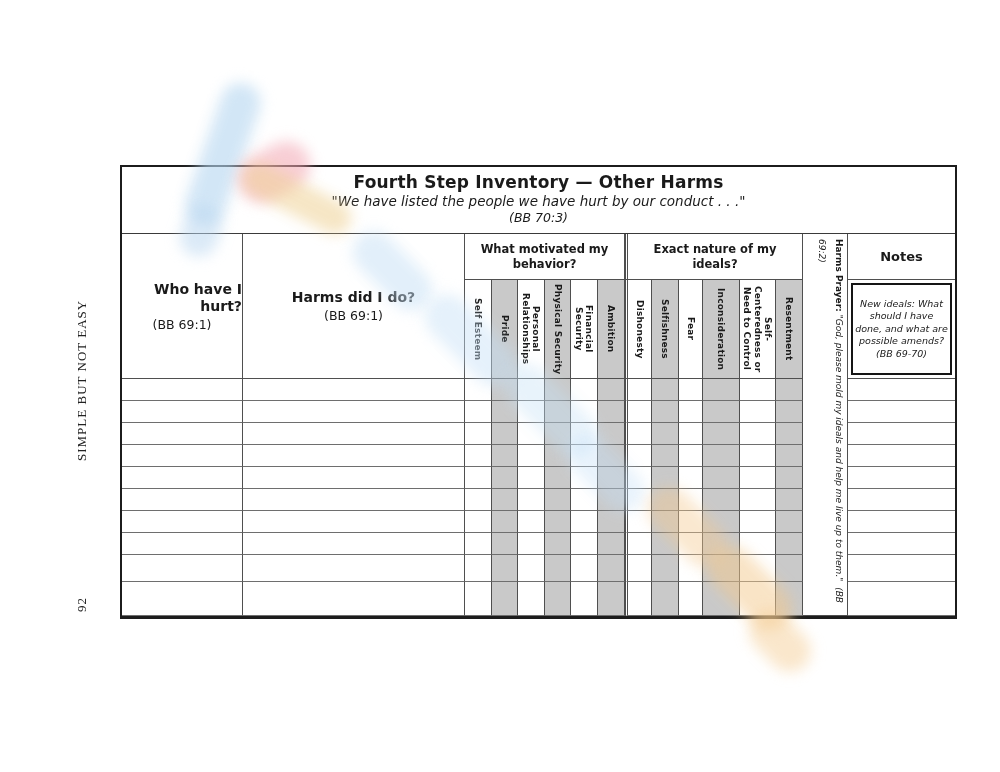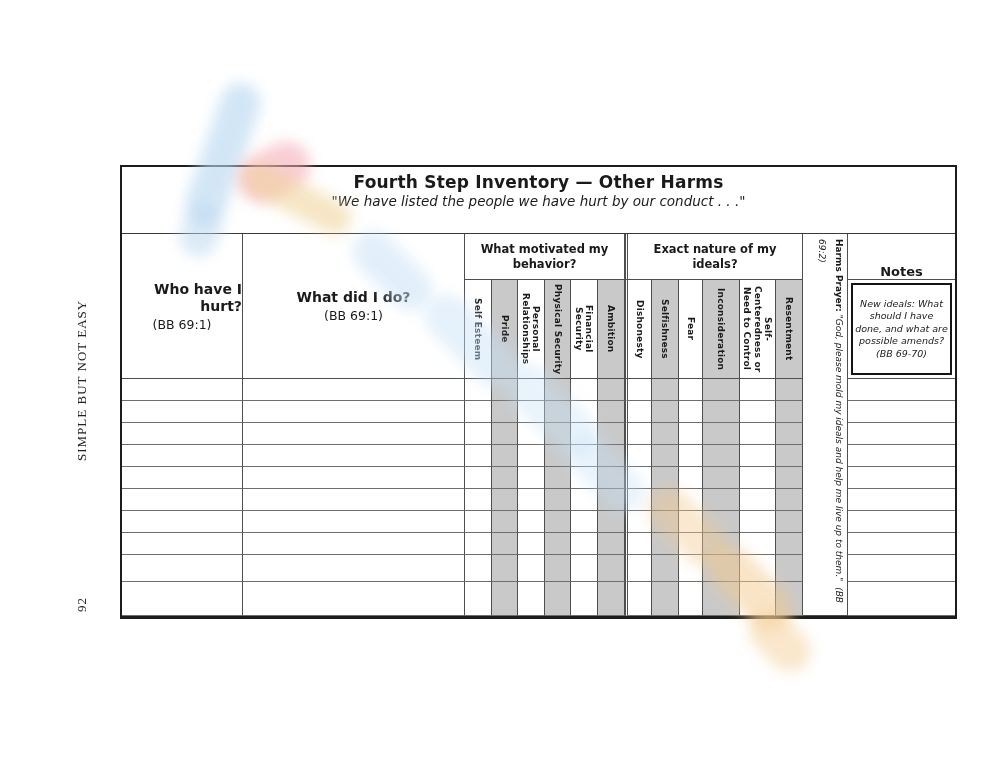--- a/index.html
+++ b/index.html
@@ -47,21 +47,21 @@
   .label-cell { padding:3px 0; }
   .vtext { writing-mode:vertical-rl; font-size:9px; font-weight:bold; line-height:1.15;
            text-align:center; max-height:95px; letter-spacing:.2px; }
 
   #prayer-cell { grid-column:15; grid-row:1 / 13; align-items:flex-start; justify-content:center;
                  writing-mode:vertical-rl; padding-top:5px; font-size:9px; line-height:1.9;
                  display:flex; }
   .prayer-label { font-weight:bold; }
   .prayer-quote, .prayer-ref { font-style:italic; }
 
-  #notes-head { grid-column:16; grid-row:1; border-right:none; font-size:13px; font-weight:bold;align-items:flex-end; }
+  #notes-head { grid-column:16; grid-row:1; border-right:none; font-size:13px; font-weight:bold; }
   #notes-hint-cell { grid-column:16; grid-row:2; border-right:none; padding:3px; }
   .notes-box { border:2px solid #151515; width:100%; height:100%; display:flex; flex-direction:column;
                align-items:center; justify-content:center; text-align:center;
                font-size:9.5px; font-style:italic; line-height:1.3; padding:2px; }
 
   .body-cell { border-bottom:1px solid #6e6e6e; }
   .notes-cell { border-right:none; }
 </style>
 </head>
 <body>
@@ -83,31 +83,32 @@
   </div>
 
   <div id="book-title" class="side-vert">SIMPLE BUT NOT EASY</div>
   <div id="page-num" class="side-vert">92</div>
 
   <div id="form-table">
 
     <div class="title-block">
       <div class="title-line1">Fourth Step Inventory — Other Harms</div>
       <div class="title-line2">"We have listed the people we have hurt by our conduct . . ."</div>
+      <div class="title-line3">(BB 70:3)</div>
     </div>
 
     <div id="grid">
 
       <div class="cell big-head" style="grid-column:1;text-align:right;">
         <span class="h-label">Who have I hurt?</span>
         <span class="h-ref">(BB 69:1)</span>
       </div>
 
       <div class="cell big-head" style="grid-column:2;">
-        <span class="h-label">What did I do?</span>
+        <span class="h-label">Harms did I do?</span>
         <span class="h-ref">(BB 69:1)</span>
       </div>
 
       <div id="group-motivated" class="cell group-head">
         <span>What motivated my behavior?</span>
       </div>
 
       <div id="group-wrongs" class="cell group-head">
         <span>Exact nature of my ideals?</span>
       </div>

